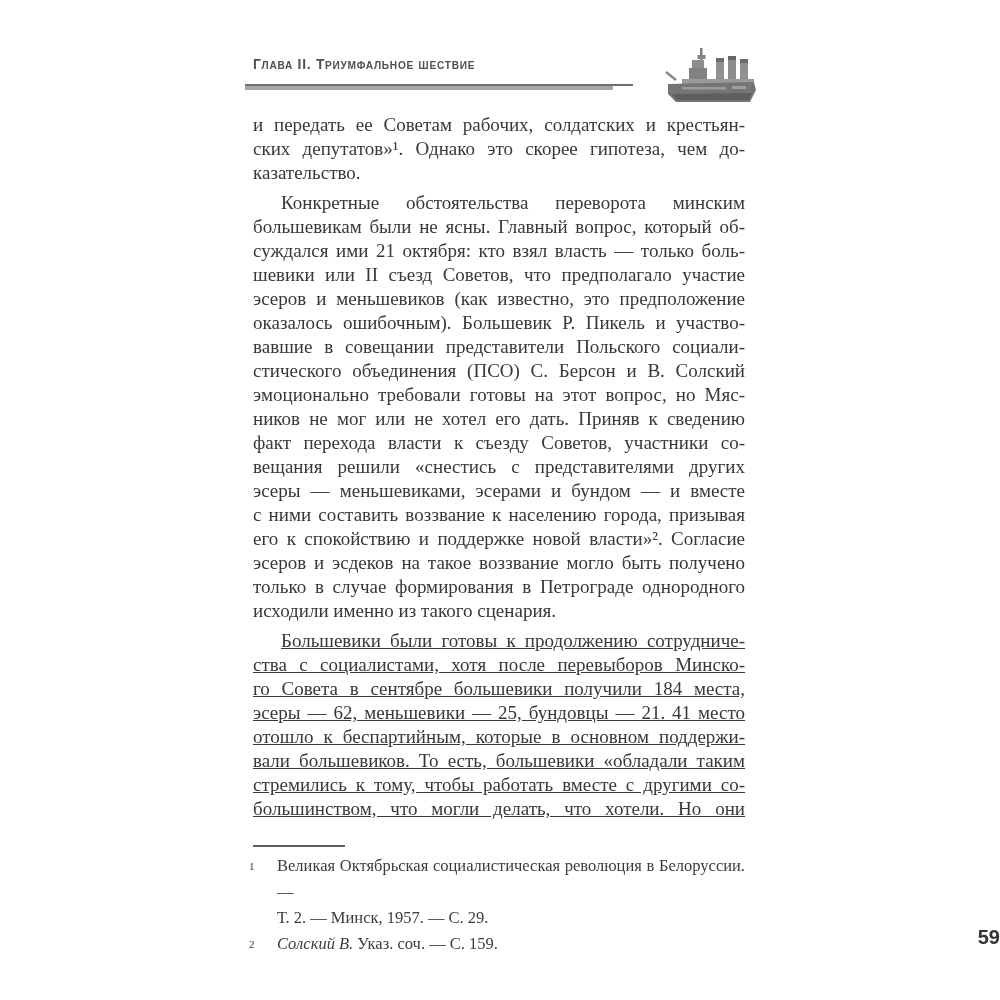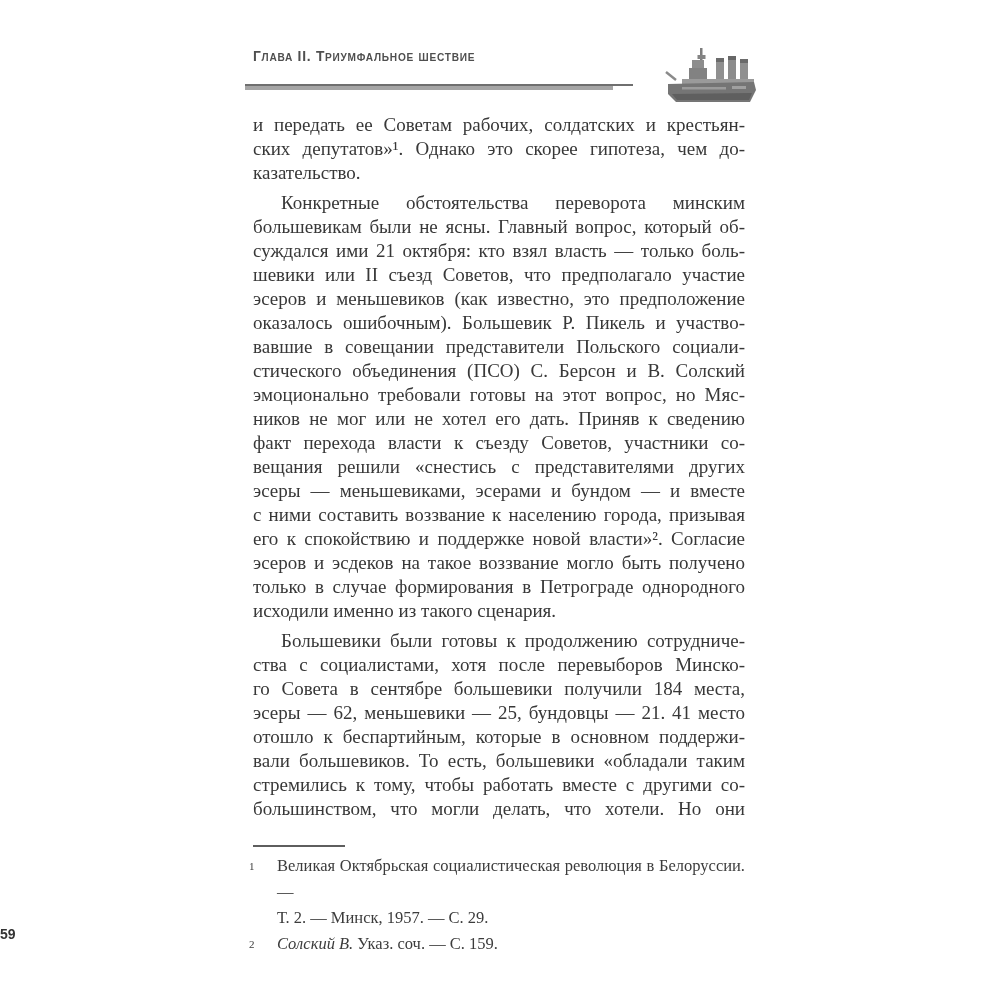--- a/index.html
+++ b/index.html
@@ -9,21 +9,21 @@
     width: 1000px;
     height: 1000px;
     background: #ffffff;
     font-family: "Liberation Serif", serif;
     color: #383838;
     overflow: hidden;
   }
   .chapter-header {
     position: absolute;
     left: 253px;
-    top: 47px;
+    top: 55px;
     width: 492px;
   }
   .chapter-title {
     display: inline-block;
     font-family: "Liberation Sans", sans-serif;
     font-weight: bold;
     font-variant: small-caps;
     font-size: 15px;
     letter-spacing: 0.8px;
     color: #4f4f4f;
@@ -57,21 +57,21 @@
   }
   .body-text {
     position: absolute;
     left: 253px;
     top: 113px;
     width: 492px;
     font-size: 19px;
     line-height: 24px;
   }
   .paragraph { margin-bottom: 6px; }
-  .paragraph:last-child { margin-bottom: 8px; }
+  .paragraph:last-child { margin-bottom: 8px; text-decoration: underline; }
   .line {
     text-align: justify;
     text-align-last: justify;
     white-space: normal;
     height: 24px;
     overflow: visible;
   }
   .line.indent { padding-left: 28px; }
   .line.para-end { text-align-last: left; }
   .footnotes {
@@ -101,24 +101,24 @@
     vertical-align: super;
     line-height: 26px;
   }
   .fn-line { text-align: justify; text-align-last: left; }
   .fn-italic { font-style: italic; }
   .page-number {
     position: absolute;
     left: 0;
     top: 926px;
     width: 1000px;
-    text-align: left;
+    text-align: right;
     font-family: "Liberation Sans", sans-serif;
     font-weight: bold;
-    font-size: 14px;
+    font-size: 20px;
     color: #333333;
   }
 </style>
 </head>
 <body>
 
 <div class="page">
 
   <div class="chapter-header">
     <span class="chapter-title">Глава II. Триумфальное шествие</span>

